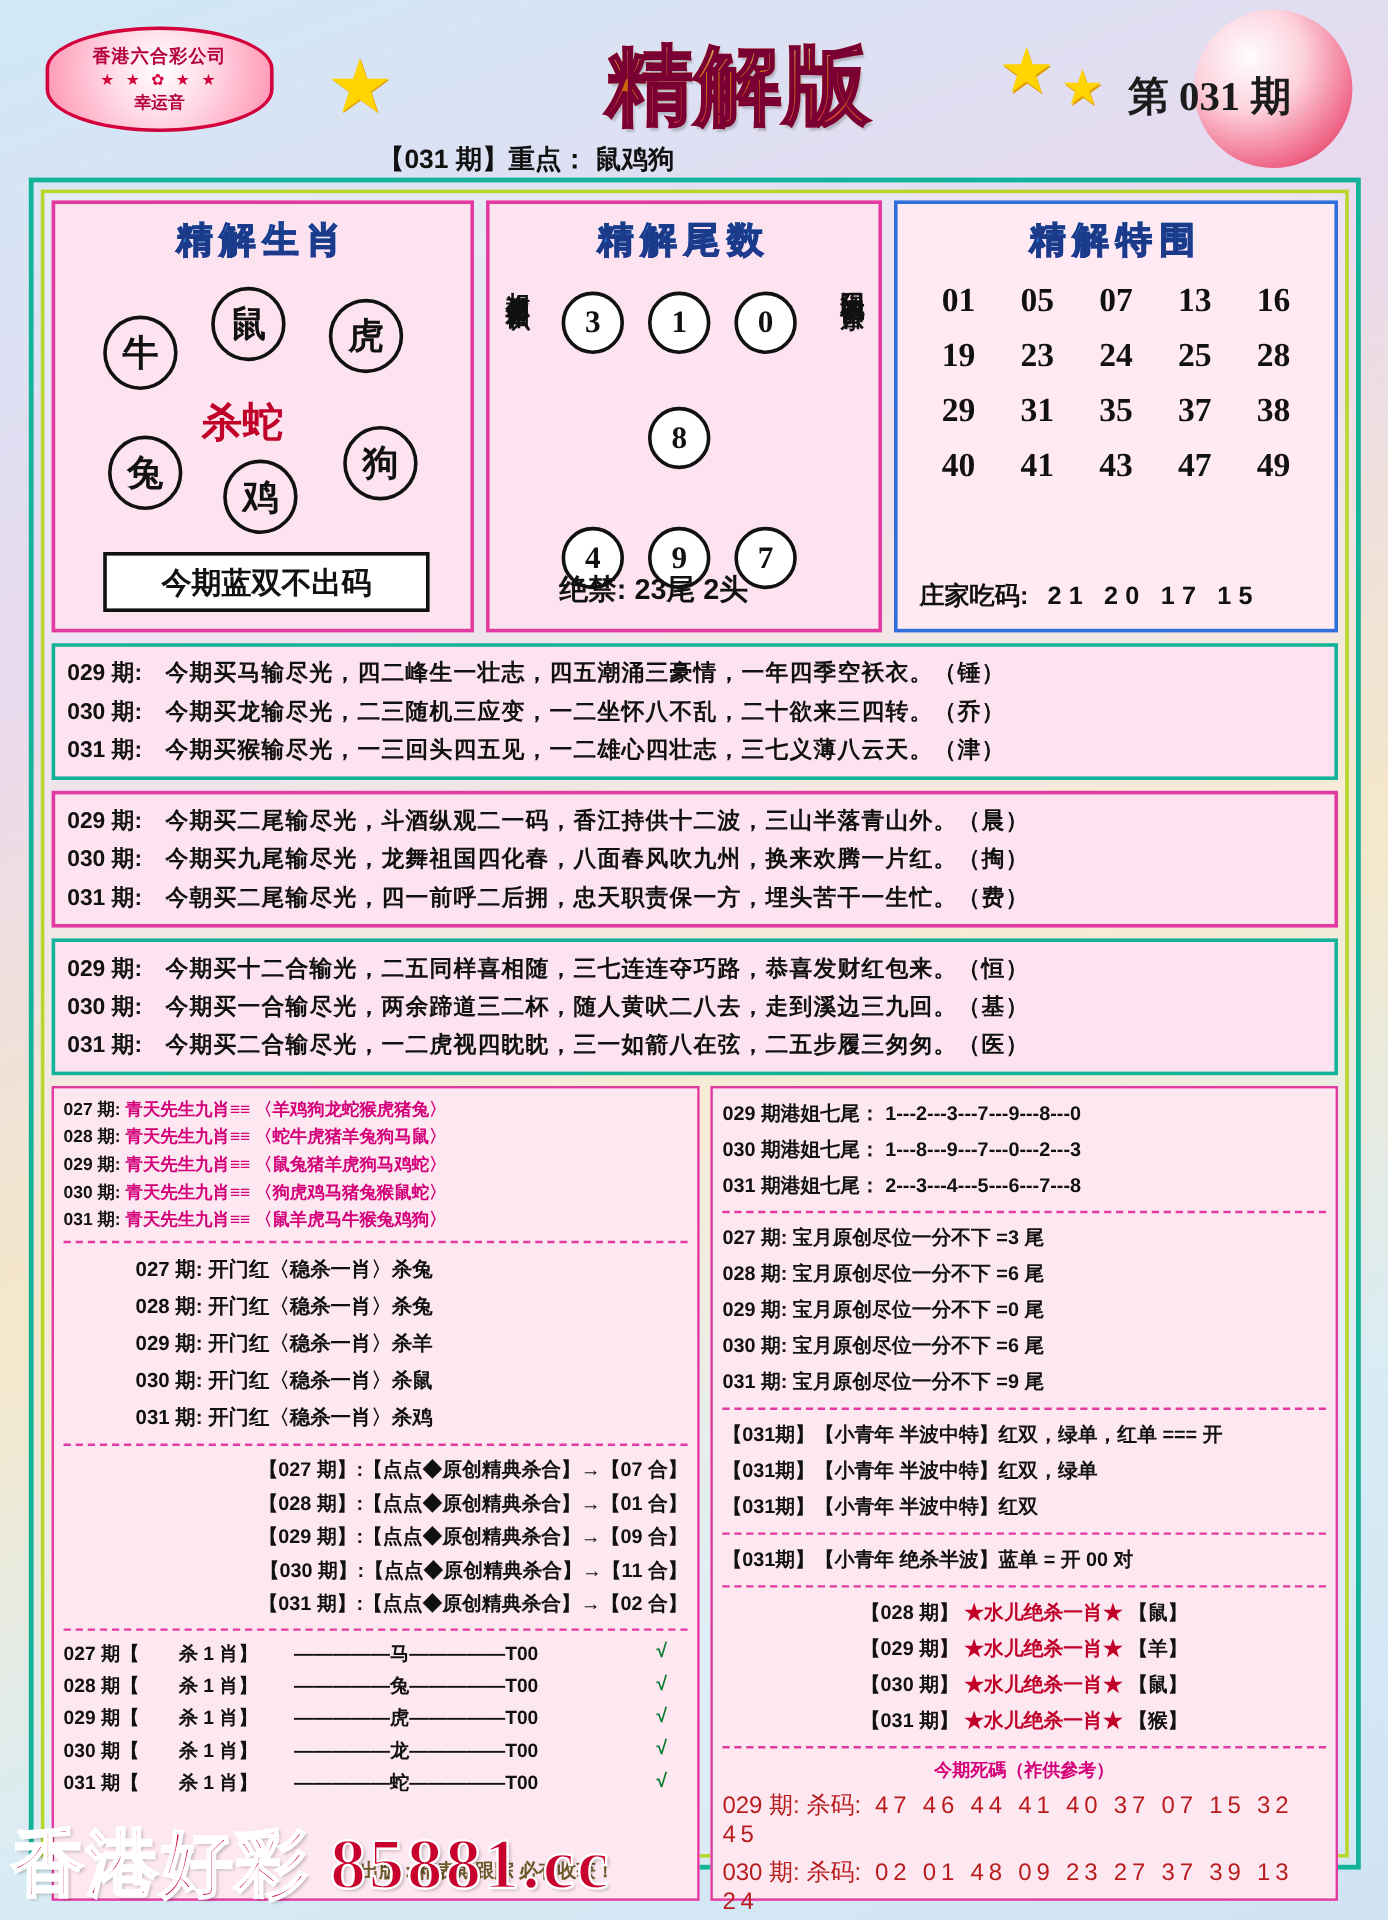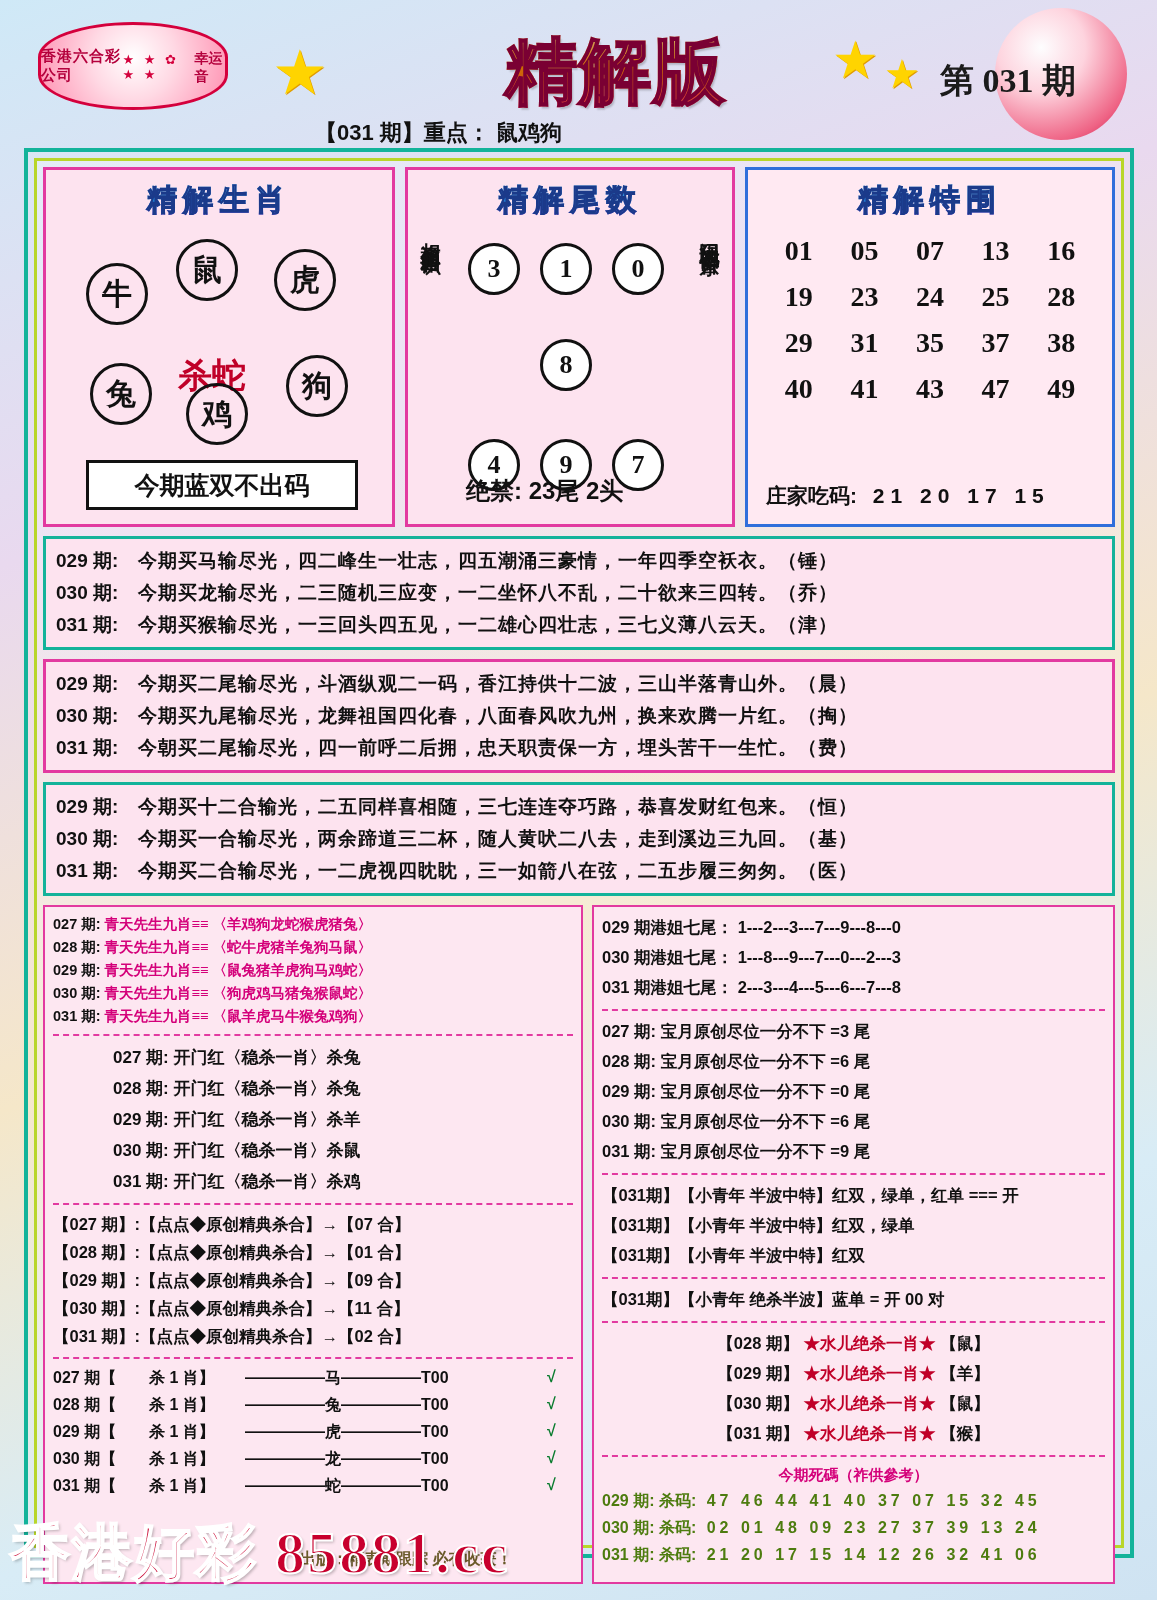--- a/index.html
+++ b/index.html
@@ -9,21 +9,21 @@
     font-family:"Liberation Sans", sans-serif;
     background:linear-gradient(160deg,#cfe9f7 0%,#e9d9ef 28%,#f5e7c9 55%,#d8ecf6 78%,#cfe3f2 100%);
   }
   
   .header { position:absolute; left:0; top:0; width:1157px; height:148px; }
   .logo {
     position:absolute; left:38px; top:22px; width:190px; height:88px;
     border-radius:50%/40%;
     background:radial-gradient(circle at 50% 40%,#fff 0%,#ffd9e4 40%,#ff8fb0 100%);
     border:3px solid #d4003c;
-    display:flex; flex-direction:row; align-items:center; justify-content:center;
+    display:flex; flex-direction:column; align-items:center; justify-content:center;
   }
   .logo .l1 { font-size:15px; color:#b4003c; font-weight:bold; letter-spacing:1px; }
   .logo .stars { color:#d4003c; font-size:13px; letter-spacing:3px; margin-top:2px;}
   .logo .l2 { font-size:14px; color:#b4003c; font-weight:bold; margin-top:3px;}
   .bigstar { position:absolute; color:#ffd400; font-size:62px; line-height:1;
      text-shadow:1px 1px 0 #e09c00; }
   .title-main {
     position:absolute; left:505px; top:24px; font-size:72px; font-weight:bold;
     font-family:"Liberation Serif", serif; letter-spacing:2px;
     background:linear-gradient(180deg,#ffe9a6 0%,#ff8a00 45%,#ff2d6a 100%);
@@ -116,29 +116,29 @@
   .vb3 { border-color:#13b39a; }
 
   
   .bottom { display:flex; gap:9px; margin-top:9px; height:679px; }
   .bl { width:540px; border:2px solid #e23aa0; background:#fde7f1; padding:6px 8px; }
   .br { flex:1; border:2px solid #e23aa0; background:#fde7f1; padding:6px 8px; }
   .small-row { font-size:14.5px; color:#d4007a; font-weight:bold; padding:2px 0; }
   .small-row .k { color:#111; }
   .dash { border-top:2px dashed #e23aa0; margin:6px 0; }
   .mid-row { font-size:17px; color:#111; font-weight:bold; padding:4px 0 4px 60px; }
-  .kill-row { font-size:16.5px; color:#111; font-weight:bold; padding:3px 0; }
+  .kill-row { font-size:16.5px; color:#111; font-weight:bold; padding:3px 0;text-align:right; }
   .tbl-row { font-size:16px; color:#111; font-weight:bold; padding:3px 0; display:flex; }
   .tbl-row .c1 { width:96px; }
   .tbl-row .c2 { width:96px; }
   .tbl-row .c3 { flex:1; }
   .tbl-row .c4 { width:26px; color:#0a7c2f; }
   .r-row { font-size:16.5px; color:#111; font-weight:bold; padding:4px 0; }
   .r-head { font-size:15px; color:#d4007a; font-weight:bold; text-align:center; padding:3px 0;}
-  .sha-row { font-size:16px; font-weight:bold; color:#4d7c0f; padding:3px 0; }
+  .sha-row { font-size:20px; font-weight:normal; color:#b91c1c; padding:3px 0; }
   .sha-row .nums { letter-spacing:4px; margin-left:6px; }
   .badge-row { font-size:16.5px; font-weight:bold; color:#111; padding:4px 0; text-align:center;}
   .badge-row .star { color:#c00028; }
 
   
   .footer-text {
     position:absolute; left:10px; bottom:6px; width:1140px;
     font-size:60px; font-weight:bold; font-family:"Liberation Serif", serif;
     color:#c8002e; -webkit-text-stroke:2px #fff;
     text-shadow:2px 2px 3px rgba(0,0,0,.25);
@@ -170,21 +170,21 @@
  <div class="frame-inner">
 
   <div class="top3">
 
     <div class="panel p1">
       <div class="p-title">精解生肖</div>
       <div class="zodiac-wrap">
         <div class="zo" style="left:40px; top:38px;">牛</div>
         <div class="zo" style="left:130px; top:14px;">鼠</div>
         <div class="zo" style="left:228px; top:24px;">虎</div>
-        <div class="kill" style="left:132px; top:104px;margin-top:24px;">杀蛇</div>
+        <div class="kill" style="left:122px; top:104px;">杀蛇</div>
         <div class="zo" style="left:44px; top:138px;">兔</div>
         <div class="zo" style="left:140px; top:158px;">鸡</div>
         <div class="zo" style="left:240px; top:130px;">狗</div>
       </div>
       <div class="note-box">今期蓝双不出码</div>
     </div>
 
     <div class="panel p2">
       <div class="p-title">精解尾数</div>
       <div class="tail-body">

